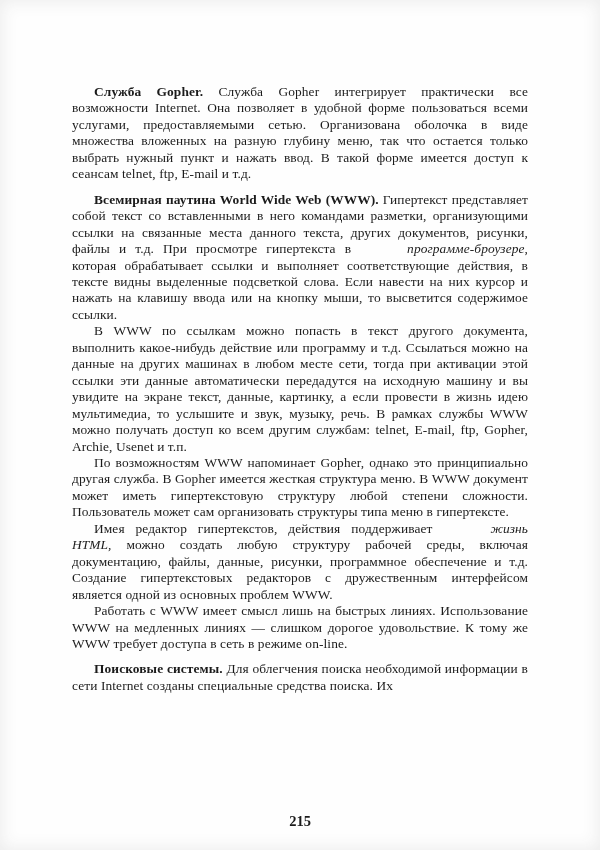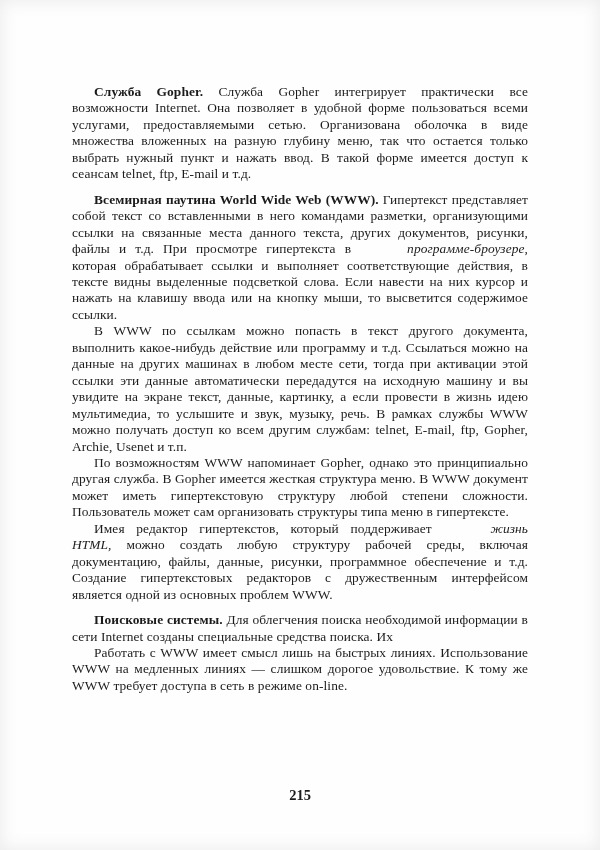--- a/index.html
+++ b/index.html
@@ -34,36 +34,36 @@
   .page-body p.para.section-start {
     margin-top: 9px;
   }
   .page-body p.para.section-start:first-child {
     margin-top: 0;
   }
   .run-bold { font-weight: bold; }
   .run-italic { font-style: italic; margin-left: 47px; }
   .page-number {
     position: absolute;
-    bottom: 46px;
+    bottom: 20px;
     left: 0;
     width: 100%;
     text-align: center;
     font-weight: bold;
     font-size: 14.5px;
     color: #1b1b1b;
   }
 </style>
 </head>
 <body>
 
 <div class="page">
   <div class="page-body">
       <p class="para section-start"><span class="run-bold">Служба Gopher.</span><span> Служба Gopher интегрирует практически все возможности Internet. Она позволяет в удобной форме пользоваться всеми услугами, предоставляемыми сетью. Организована оболочка в виде множества вложенных на разную глубину меню, так что остается только выбрать нужный пункт и нажать ввод. В такой форме имеется доступ к сеансам telnet, ftp, E-mail и т.д.</span></p>
       <p class="para section-start"><span class="run-bold">Всемирная паутина World Wide Web (WWW).</span><span> Гипертекст представляет собой текст со вставленными в него командами разметки, организующими ссылки на связанные места данного текста, других документов, рисунки, файлы и т.д. При просмотре гипертекста в </span><span class="run-italic">программе-броузере</span><span>, которая обрабатывает ссылки и выполняет соответствующие действия, в тексте видны выделенные подсветкой слова. Если навести на них курсор и нажать на клавишу ввода или на кнопку мыши, то высветится содержимое ссылки.</span></p>
       <p class="para"><span>В WWW по ссылкам можно попасть в текст другого документа, выполнить какое-нибудь действие или программу и т.д. Ссылаться можно на данные на других машинах в любом месте сети, тогда при активации этой ссылки эти данные автоматически передадутся на исходную машину и вы увидите на экране текст, данные, картинку, а если провести в жизнь идею мультимедиа, то услышите и звук, музыку, речь. В рамках службы WWW можно получать доступ ко всем другим службам: telnet, E-mail, ftp, Gopher, Archie, Usenet и т.п.</span></p>
       <p class="para"><span>По возможностям WWW напоминает Gopher, однако это принципиально другая служба. В Gopher имеется жесткая структура меню. В WWW документ может иметь гипертекстовую структуру любой степени сложности. Пользователь может сам организовать структуры типа меню в гипертексте.</span></p>
-      <p class="para"><span>Имея редактор гипертекстов, который поддерживает </span><span class="run-italic">жизнь HTML,</span><span> можно создать любую структуру рабочей среды, включая документацию, файлы, данные, рисунки, программное обеспечение и т.д. Создание гипертекстовых редакторов с дружественным интерфейсом является одной из основных проблем WWW.</span></p>
+      <p class="para"><span>Имея редактор гипертекстов, действия поддерживает </span><span class="run-italic">жизнь HTML,</span><span> можно создать любую структуру рабочей среды, включая документацию, файлы, данные, рисунки, программное обеспечение и т.д. Создание гипертекстовых редакторов с дружественным интерфейсом является одной из основных проблем WWW.</span></p>
+      <p class="para"><span>Работать с WWW имеет смысл лишь на быстрых линиях. Использование WWW на медленных линиях — слишком дорогое удовольствие. К тому же WWW требует доступа в сеть в режиме on-line.</span></p>
       <p class="para section-start"><span class="run-bold">Поисковые системы.</span><span> Для облегчения поиска необходимой информации в сети Internet созданы специальные средства поиска. Их</span></p>
-      <p class="para"><span>Работать с WWW имеет смысл лишь на быстрых линиях. Использование WWW на медленных линиях — слишком дорогое удовольствие. К тому же WWW требует доступа в сеть в режиме on-line.</span></p>
     </div>
   <div class="page-number">215</div>
 </div>
 
 </body></html>

